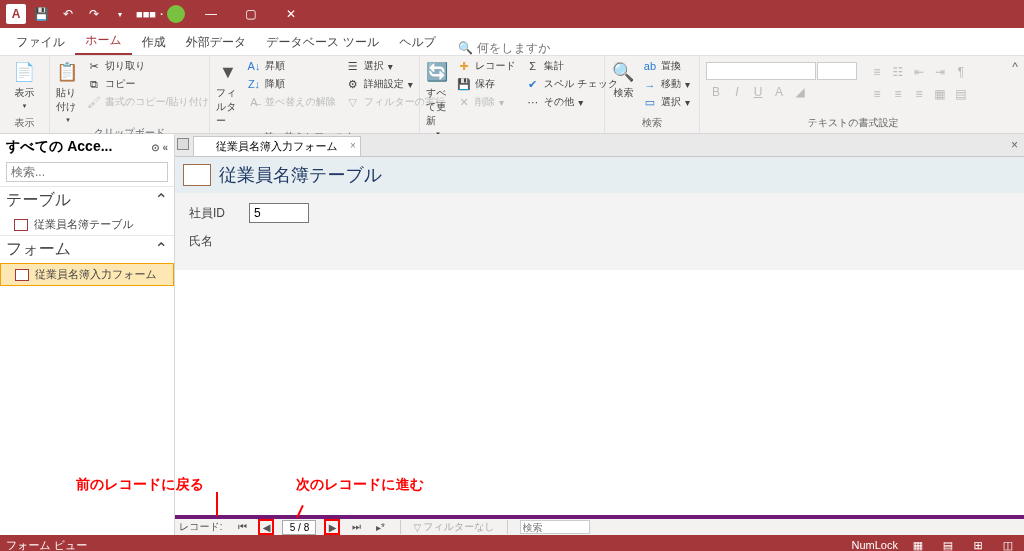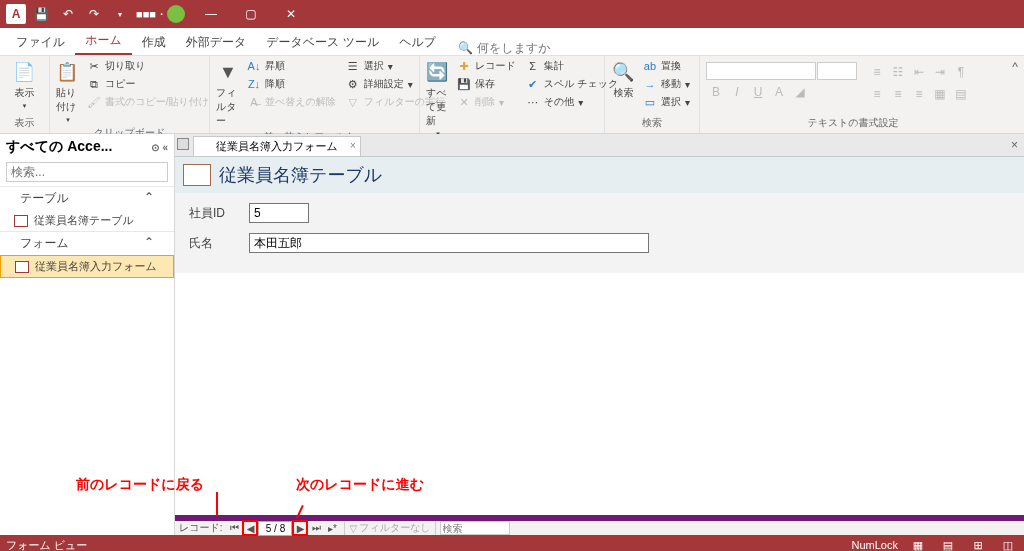--- a/index.html
+++ b/index.html
@@ -37,21 +37,21 @@
 .fmtgroup { display: flex; flex-direction: column; gap: 2px; padding-top: 4px; }
 .fontsel { width: 110px; height: 18px; border: 1px solid #ccc; background: #fff; font-size: 10px; color: #bbb; padding: 0 3px; display: inline-flex; align-items: center; }
 
 
 .content { display: flex; height: calc(551px - 28px - 24px - 78px - 20px); }
 .navpane { width: 175px; border-right: 1px solid #d6d6d6; background: #fff; display: flex; flex-direction: column; }
 .navhead { display: flex; align-items: center; justify-content: space-between; padding: 4px 6px; font-size: 14px; font-weight: 600; }
 .navhead .navarrow { font-size: 10px; color: #666; cursor: pointer; }
 .navsearch { display: flex; align-items: center; border: 1px solid #ccc; margin: 2px 6px 4px; height: 20px; }
 .navsearch input { border: none; outline: none; flex: 1; font-size: 12px; padding: 0 4px; background: transparent; }
-.navgrouplabel { font-size: 12px; padding: 3px 20px; color: #444; display: flex; justify-content: space-between; border-top: 1px solid #e8e8e8; }
+.navgrouplabel { font-size: 16px; padding: 3px 6px; color: #444; display: flex; justify-content: space-between; border-top: 1px solid #e8e8e8; }
 .navitem { display: flex; align-items: center; gap: 6px; padding: 3px 14px; font-size: 11px; color: #444; cursor: pointer; }
 .navitem.sel { border: 1px solid #f2a100; background: #fde7b3; }
 .navitem .nico { width: 14px; height: 12px; background: #fff; border: 1px solid #a4373a; position: relative; }
 
 
 .formarea { flex: 1; display: flex; flex-direction: column; background: #e9e9e9; position: relative; }
 .doctab { height: 22px; background: #e9e9e9; display: flex; align-items: flex-end; padding-left: 18px; position: relative; }
 .doctab .tab { background: #fff; border: 1px solid #c8c8c8; border-bottom: none; padding: 2px 22px 2px 6px; font-size: 11px; display: flex; align-items: center; gap: 4px; position: relative; }
 .doctab .tab .closex { position: absolute; right: 4px; top: 3px; font-size: 10px; color: #888; cursor: pointer; }
 .doctab .rsel { position: absolute; left: 2px; top: 4px; width: 12px; height: 12px; border: 1px solid #888; background: #ddd; }
@@ -62,21 +62,21 @@
 .formheader .ftitle { color: #1f3864; font-size: 18px; }
 .formfields { background: #f3f3f3; padding: 10px 14px; }
 .frow { display: flex; align-items: center; margin-bottom: 10px; }
 .frow .flabel { width: 60px; font-size: 12px; color: #444; }
 .frow input { height: 20px; border: 1px solid #777; background: #fff; font-size: 12px; padding: 0 4px; }
 .frow input.small { width: 60px; }
 .frow input.large { width: 400px; }
 .formwhite { position: absolute; left: 0; right: 0; top: 134px; bottom: 0; background: #fff; }
 
 
-.recnav { height: 20px; background: #f3f2f1; border-top: 6px solid #701a75; display: flex; align-items: center; font-size: 10px; color: #555; }
+.recnav { height: 20px; background: #f3f2f1; border-top: 4px solid #701a75; display: flex; align-items: center; font-size: 10px; color: #555; gap: 8px; }
 .recnav .lbl { padding: 0 4px; }
 .recnav .nbtn { width: 16px; height: 16px; display: inline-flex; align-items: center; justify-content: center; cursor: pointer; border: 1px solid transparent; }
 .recnav .nbtn.hil { border: 2px solid #ff0000; }
 .recnav .recbox { width: 34px; height: 15px; border: 1px solid #aaa; background: #fff; text-align: center; font-size: 10px; }
 .recnav .sep { width: 1px; height: 14px; background: #ccc; margin: 0 4px; }
 .recnav .filterno { color: #aaa; display: flex; align-items: center; gap: 2px; }
 .recnav .searchbox { width: 70px; height: 14px; border: 1px solid #ccc; font-size: 10px; padding: 0 2px; }
 
 
 .statusbar { height: 20px; background: #a4373a; color: #fff; display: flex; align-items: center; font-size: 11px; padding: 0 6px; justify-content: space-between; }
@@ -325,21 +325,20 @@
         <div class="fico"></div>
         <div class="ftitle">従業員名簿テーブル</div>
       </div>
       <div class="formfields">
         <div class="frow">
           <div class="flabel">社員ID</div>
           <input class="small" value="5" style="">
         </div>
         <div class="frow">
           <div class="flabel">氏名</div>
-          <input class="large" value="本田五郎" style="">
         </div>
       </div>
       <div class="formwhite"></div>
     </div>
 
     <div class="recnav">
       <span class="lbl">レコード:</span>
       <span class="nbtn">⏮</span>
       <span class="nbtn hil">◀</span>
       <input class="recbox" value="5 / 8" style="">

